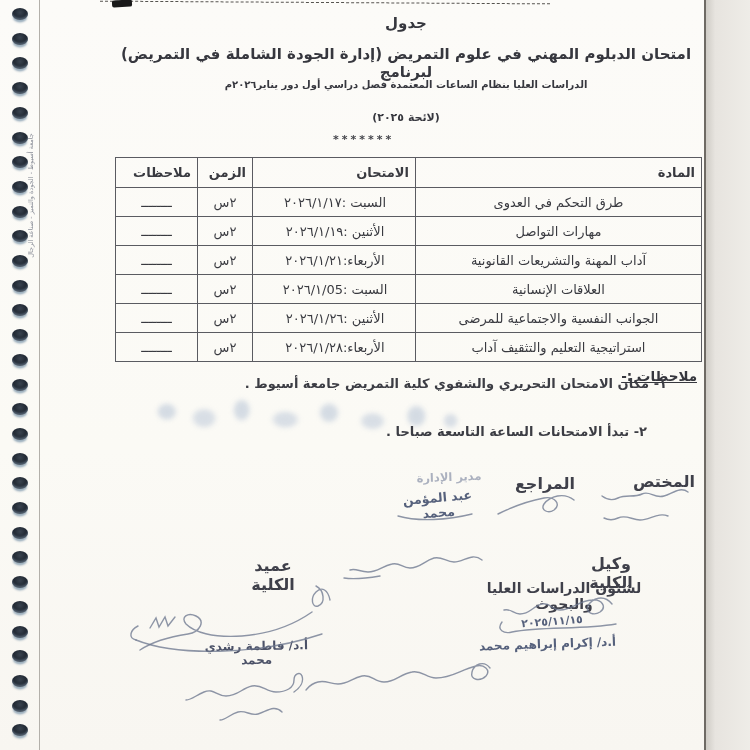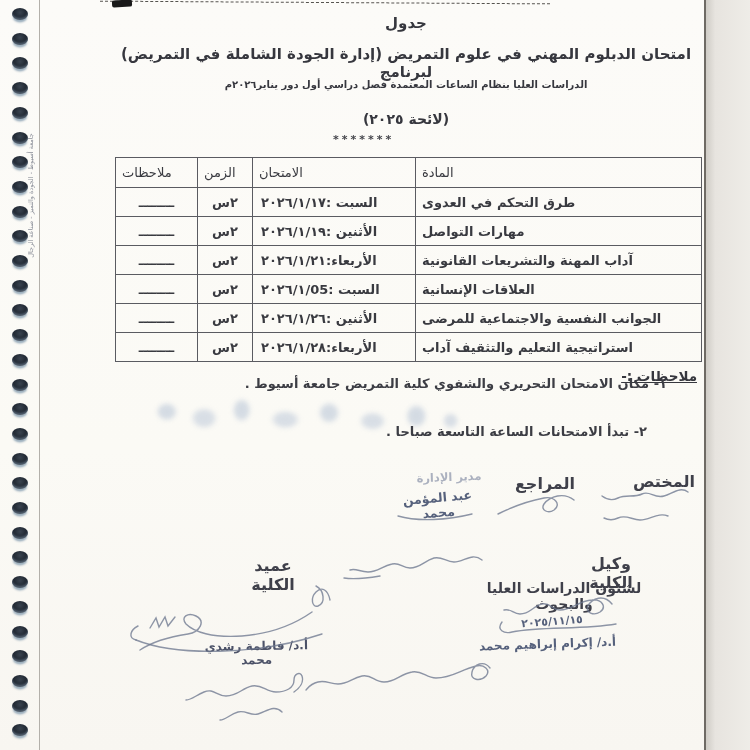--- a/index.html
+++ b/index.html
@@ -23,31 +23,31 @@
     white-space:nowrap;direction:rtl;}
   .top-dash{position:absolute;left:100px;top:2px;width:450px;height:0;
     border-top:1.5px dashed #55534f;transform:rotate(.35deg);}
   .top-mark{position:absolute;left:112px;top:0;width:20px;height:7px;background:#191919;
     border-radius:2px;transform:rotate(-3deg);}
   
   .tline{position:absolute;left:110px;width:592px;text-align:center;direction:rtl;font-weight:700;}
   .t0{top:14px;font-size:15px;}
   .t1{top:45px;font-size:15px;}
   .t2{top:79px;font-size:10px;}
-  .t3{top:111px;font-size:14px;}
+  .t3{top:111px;font-size:11px;}
   .stars{position:absolute;left:333px;top:133px;font-size:11px;font-weight:700;letter-spacing:3px;color:#44454b;}
   
   table.sched{position:absolute;left:115px;top:157px;width:586px;border-collapse:collapse;
     direction:rtl;table-layout:fixed;border:1.5px solid #55565c;}
-  table.sched td,table.sched th{border:1px solid #5a5b61;font-size:13px;font-weight:700;
+  table.sched td,table.sched th{border:1px solid #5a5b61;font-size:13px;font-weight:400;
     color:#393a40;padding:0 6px;overflow:hidden;white-space:nowrap;}
-  table.sched th{height:29px;text-align:left;font-weight:400;}
+  table.sched th{height:29px;text-align:right;font-weight:700;}
   table.sched td{height:28px;}
-  td.c-subject{text-align:left;padding-right:9px;margin-top:8px;}
-  td.c-exam{text-align:left;}
+  td.c-subject{text-align:center;padding-right:9px;margin-top:8px;}
+  td.c-exam{text-align:center;}
   td.c-time{text-align:center;}
   td.c-notes{text-align:center;color:#4a4b51;font-size:12px;letter-spacing:0;}
   .date-ltr{direction:ltr;unicode-bidi:isolate;margin-left:2px;}
   
   .notes-head{position:absolute;right:53px;top:368px;direction:rtl;font-size:13.5px;font-weight:700;
     text-decoration:underline;}
   .note-item{position:absolute;direction:rtl;font-size:13px;font-weight:700;color:#3c3d44;}
   .n1{right:83px;top:376px;}
   .n2{right:103px;top:424px;}
   

